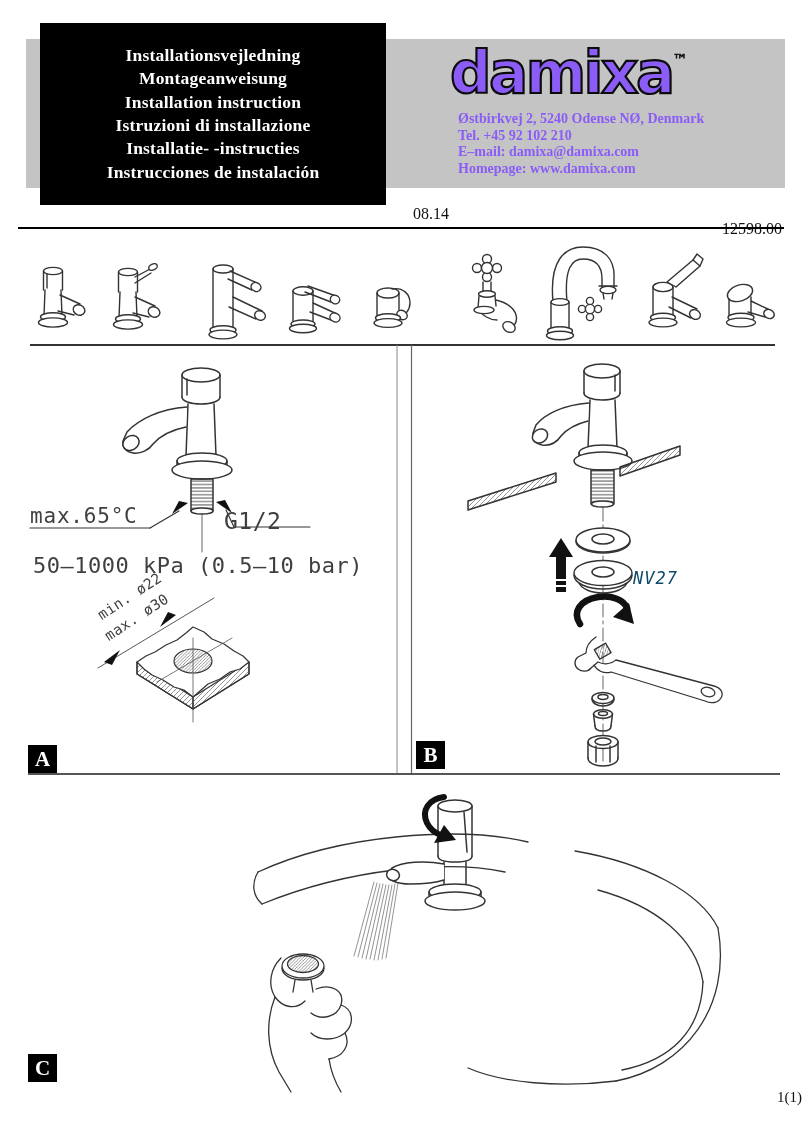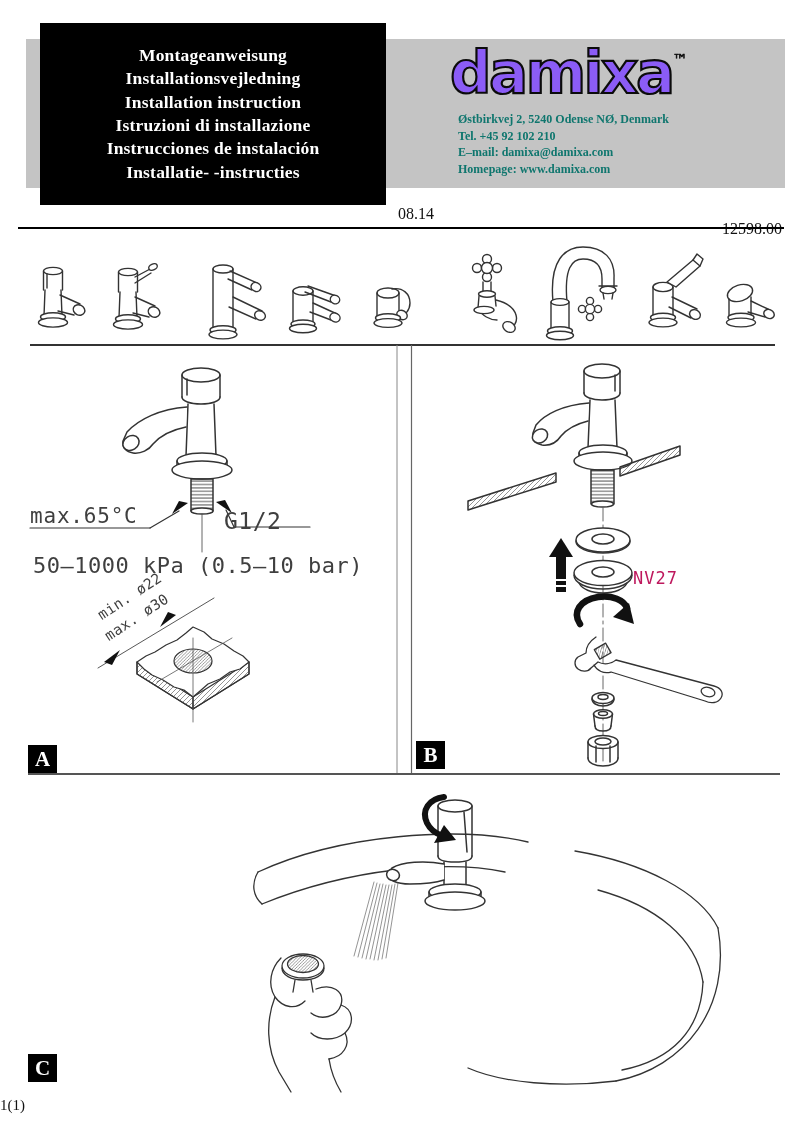--- a/index.html
+++ b/index.html
@@ -8,56 +8,56 @@
   .abs{position:absolute;}
   
   .gray-band{left:26px;top:39px;width:759px;height:149px;background:#c4c4c4;z-index:1;}
   .title-box{left:40px;top:23px;width:346px;height:182px;background:#000;z-index:2;
              display:flex;flex-direction:column;justify-content:center;text-align:center;}
   .title-box div{color:#fff;font-weight:bold;font-size:17.5px;line-height:23.4px;letter-spacing:.2px;}
   .brand{left:450px;top:44px;z-index:2;font-family:"DejaVu Sans",sans-serif;}
   .brand .logo{font-size:58px;font-weight:bold;letter-spacing:-2.5px;color:#8b5cf6;
                -webkit-text-stroke:2.2px #0b0b0b;line-height:58px;}
   .brand .tm{font-size:15px;-webkit-text-stroke:.6px #0b0b0b;vertical-align:28px;letter-spacing:0;}
-  .addr{left:458px;top:111px;z-index:2;font-weight:bold;font-size:12px;line-height:16.6px;color:#0f766e;}
-  .date-code{left:398px;top:205px;font-size:16px;z-index:2;}
+  .addr{left:458px;top:111px;z-index:2;font-weight:bold;font-size:14px;line-height:16.6px;color:#8b5cf6;}
+  .date-code{left:413px;top:205px;font-size:16px;z-index:2;}
   .doc-number{left:690px;top:220px;width:92px;text-align:right;font-size:16px;z-index:2;}
   .rule{background:#000;z-index:2;}
   
   .tech{font-family:"DejaVu Sans Mono",monospace;color:#3f3f3f;z-index:3;white-space:pre;}
   .temp{left:30px;top:504px;font-size:21px;letter-spacing:.8px;}
   .g12{left:224px;top:486px;font-size:23px;letter-spacing:.5px;margin-top:22px;}
   .pressure{left:33px;top:542px;font-size:22px;letter-spacing:.5px;margin-top:11px;}
   .hole-dim{font-size:14.5px;transform:rotate(-33deg);transform-origin:left center;letter-spacing:.4px;}
   .min22{left:99px;top:608px;}
   .max30{left:106px;top:629px;}
-  .nv27{left:633px;top:568px;font-size:17px;color:#be185d;letter-spacing:1px;}
+  .nv27{left:633px;top:568px;font-size:17px;color:#0c4a6e;letter-spacing:1px;font-style:italic;}
   
   .panel-label{width:29px;height:28px;background:#000;color:#fff;z-index:4;
                font-weight:bold;font-size:21px;text-align:center;line-height:28px;}
   .label-a{left:28px;top:745px;}
   .label-b{left:416px;top:741px;}
   .label-c{left:28px;top:1054px;}
-  .page-number{left:0;top:1089px;width:802px;text-align:left;font-size:15px;z-index:2;margin-top:8px;}
+  .page-number{left:0;top:1089px;width:802px;text-align:right;font-size:15px;z-index:2;}
   svg.art{position:absolute;left:0;top:0;z-index:2;pointer-events:none;}
 </style>
 </head>
 <body>
 
 <div class="page">
 
   <div class="abs gray-band"></div>
 
   <div class="abs title-box">
+    <div>Installationsvejledning</div>
     <div>Montageanweisung</div>
-    <div>Installationsvejledning</div>
     <div>Installation instruction</div>
     <div>Istruzioni di installazione</div>
+    <div>Installatie- -instructies</div>
     <div>Instrucciones de instalación</div>
-    <div>Installatie- -instructies</div>
   </div>
 
   <div class="abs brand">
     <span class="logo">damixa</span><span class="tm">™</span>
   </div>
 
   <div class="abs addr">
     <div>Østbirkvej 2, 5240 Odense NØ, Denmark</div>
     <div>Tel. +45 92 102 210</div>
     <div>E–mail: damixa@damixa.com</div>

